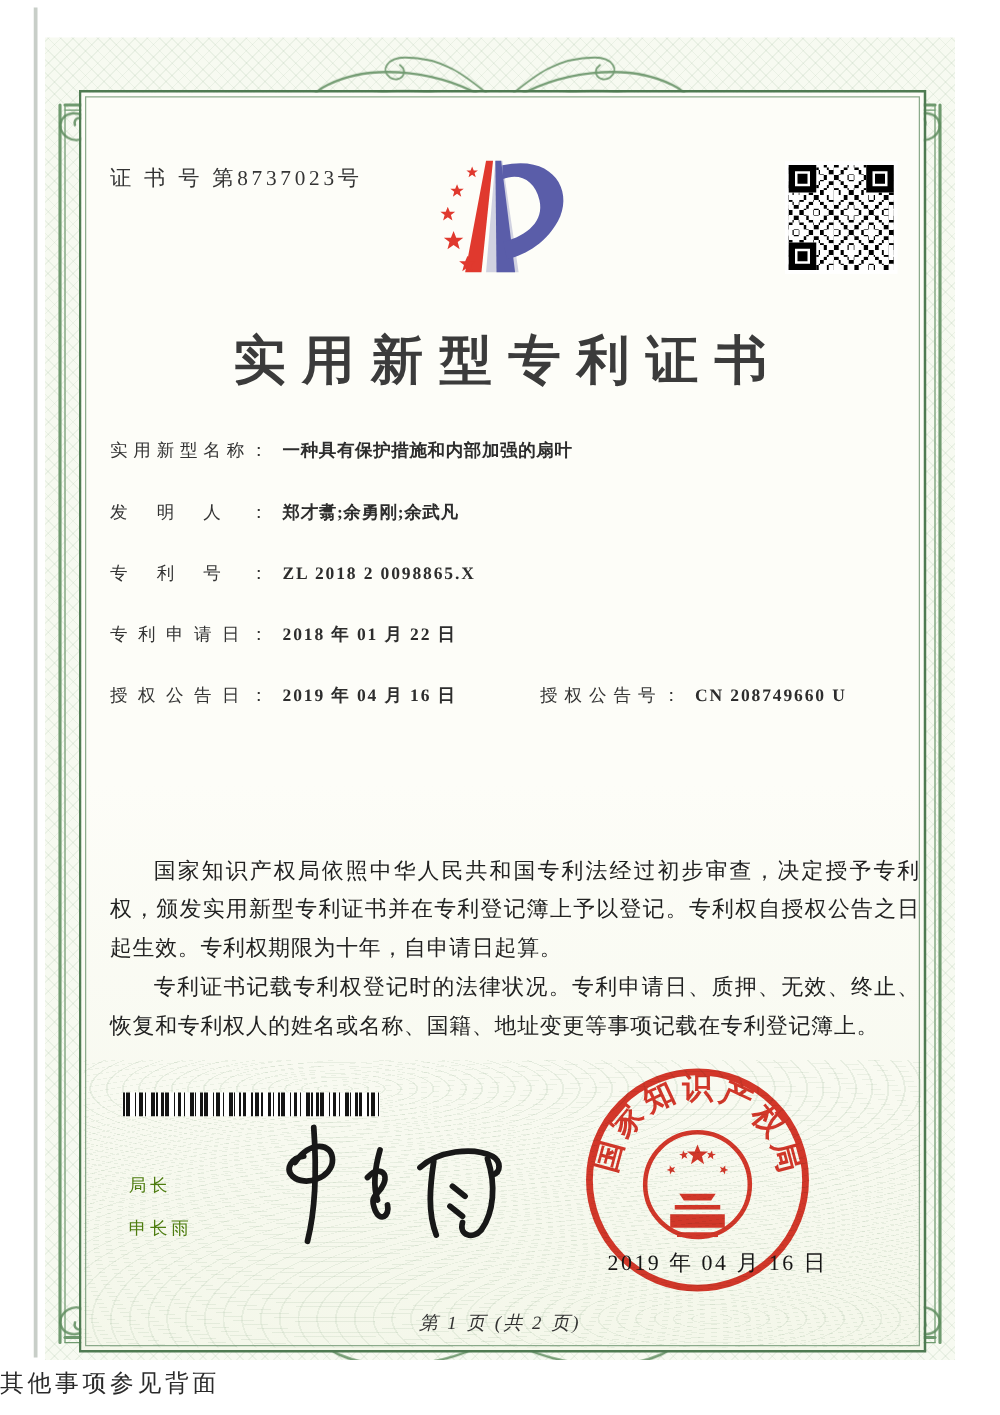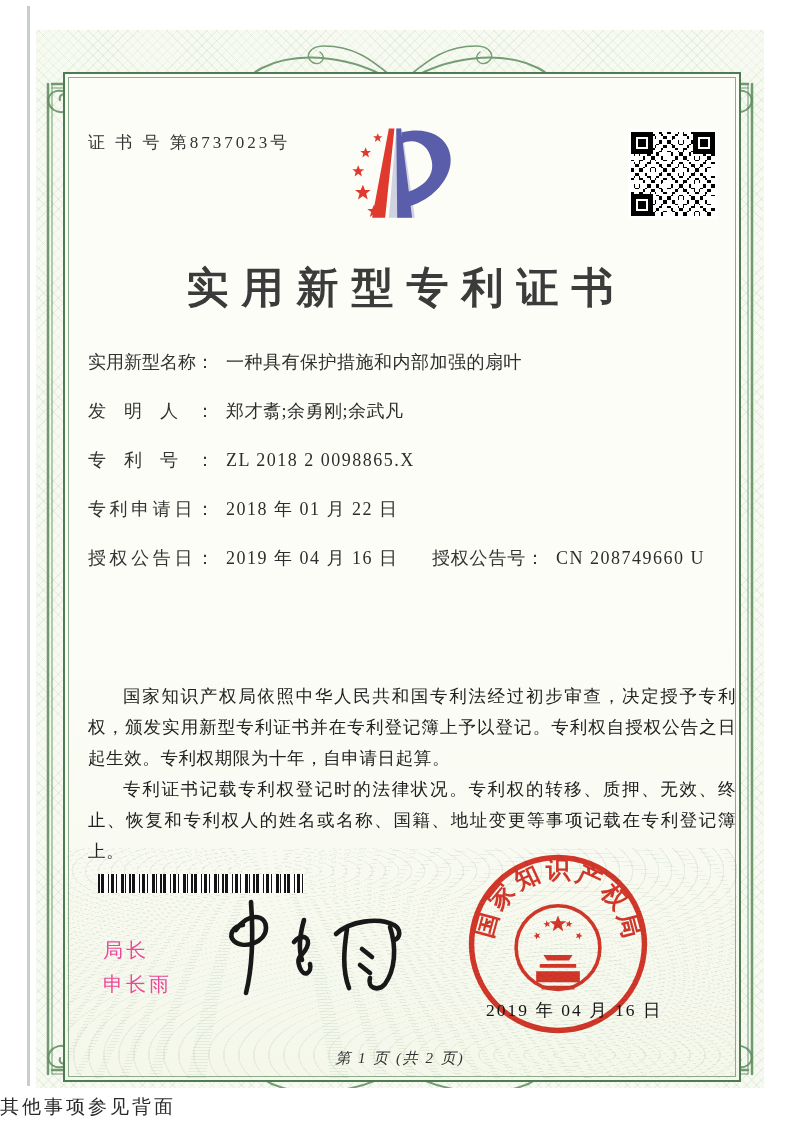--- a/index.html
+++ b/index.html
@@ -49,43 +49,43 @@
   }
   .finder{position:absolute;width:22px;height:22px;border:5px solid #000;background:#fff;box-sizing:border-box;}
   .finder::after{content:"";position:absolute;inset:2px;background:#000;}
   .finder.tl{left:3px;top:3px;} .finder.tr{right:3px;top:3px;} .finder.bl{left:3px;bottom:3px;}
 
   .title{
     position:absolute;left:0;right:0;top:260px;text-align:center;
     font-size:42px;font-weight:bold;letter-spacing:13px;color:#3b3b3b;text-indent:13px;
   }
 
-  .fields{position:absolute;left:88px;top:350px;right:66px;font-size:18px;}
+  .fields{position:absolute;left:88px;top:350px;right:66px;font-size:14px;}
   .field-row{height:49px;display:flex;align-items:flex-start;line-height:24px;}
   .field-label{display:inline-block;width:126px;text-align:justify;text-align-last:justify;flex:none;color:#333;}
-  .field-value{margin-left:12px;letter-spacing:.5px;color:#2d2d2d;}
+  .field-value{margin-left:12px;letter-spacing:.5px;color:#2d2d2d;font-weight:bold;}
   .field-value.num{letter-spacing:1.5px;}
   .grant .field-value{width:206px;flex:none;}
 
   .paragraphs{
     position:absolute;left:88px;right:64px;top:681px;
     font-size:17.5px;line-height:31px;text-align:justify;letter-spacing:.6px;color:#222;
   }
   .paragraphs p{margin:0;text-indent:2em;}
 
   .barcode{
     position:absolute;left:98px;top:874px;width:206px;height:19px;
     background:repeating-linear-gradient(90deg,
       #141414 0 2px, #fff 2px 3px, #141414 3px 6px, #fff 6px 10px,
       #141414 10px 11px, #fff 11px 13px, #141414 13px 16px, #fff 16px 18px,
       #141414 18px 19px, #fff 19px 23px, #141414 23px 26px, #fff 26px 27px,
       #141414 27px 28px, #fff 28px 31px);
   }
 
-  .director{position:absolute;left:103px;top:933px;font-size:20px;letter-spacing:3px;color:#ec4899;}
+  .director{position:absolute;left:103px;top:933px;font-size:14px;letter-spacing:3px;color:#4d7c0f;}
   .director div{line-height:34px;}
 
   .signature{position:absolute;left:208px;top:890px;width:205px;height:112px;}
 
   .seal{position:absolute;left:467px;top:853px;width:182px;height:182px;mix-blend-mode:multiply;opacity:.93;}
   .seal-date{position:absolute;left:486px;top:998px;font-size:17.5px;letter-spacing:2px;color:#151515;z-index:5;}
 
   .page-footer{position:absolute;left:0;right:0;top:1049px;text-align:center;font-size:15px;letter-spacing:2px;color:#333;font-style:italic;}
   .back-note{position:absolute;left:0;right:0;top:1094px;font-size:19px;letter-spacing:3px;color:#2a2a2a;}
 </style>
@@ -189,21 +189,21 @@
   <div class="field-row grant">
     <span class="field-label">授权公告日：</span>
     <span class="field-value num">2019 年 04 月 16 日</span>
     <span class="field-label" style="width:112px">授权公告号：</span>
     <span class="field-value num" style="width:auto">CN 208749660 U</span>
   </div>
 </div>
 
 <div class="paragraphs">
   <p>国家知识产权局依照中华人民共和国专利法经过初步审查，决定授予专利权，颁发实用新型专利证书并在专利登记簿上予以登记。专利权自授权公告之日起生效。专利权期限为十年，自申请日起算。</p>
-  <p>专利证书记载专利权登记时的法律状况。专利权的转移、质押、无效、终止、恢复和专利权人的姓名或名称、国籍、地址变更等事项记载在专利登记簿上。</p>
+  <p>专利证书记载专利权登记时的法律状况。专利申请日、质押、无效、终止、恢复和专利权人的姓名或名称、国籍、地址变更等事项记载在专利登记簿上。</p>
 </div>
 
 <div class="barcode"></div>
 
 <div class="director">
   <div>局长</div>
   <div>申长雨</div>
 </div>
 
 <svg class="signature" viewBox="0 0 205 112">

